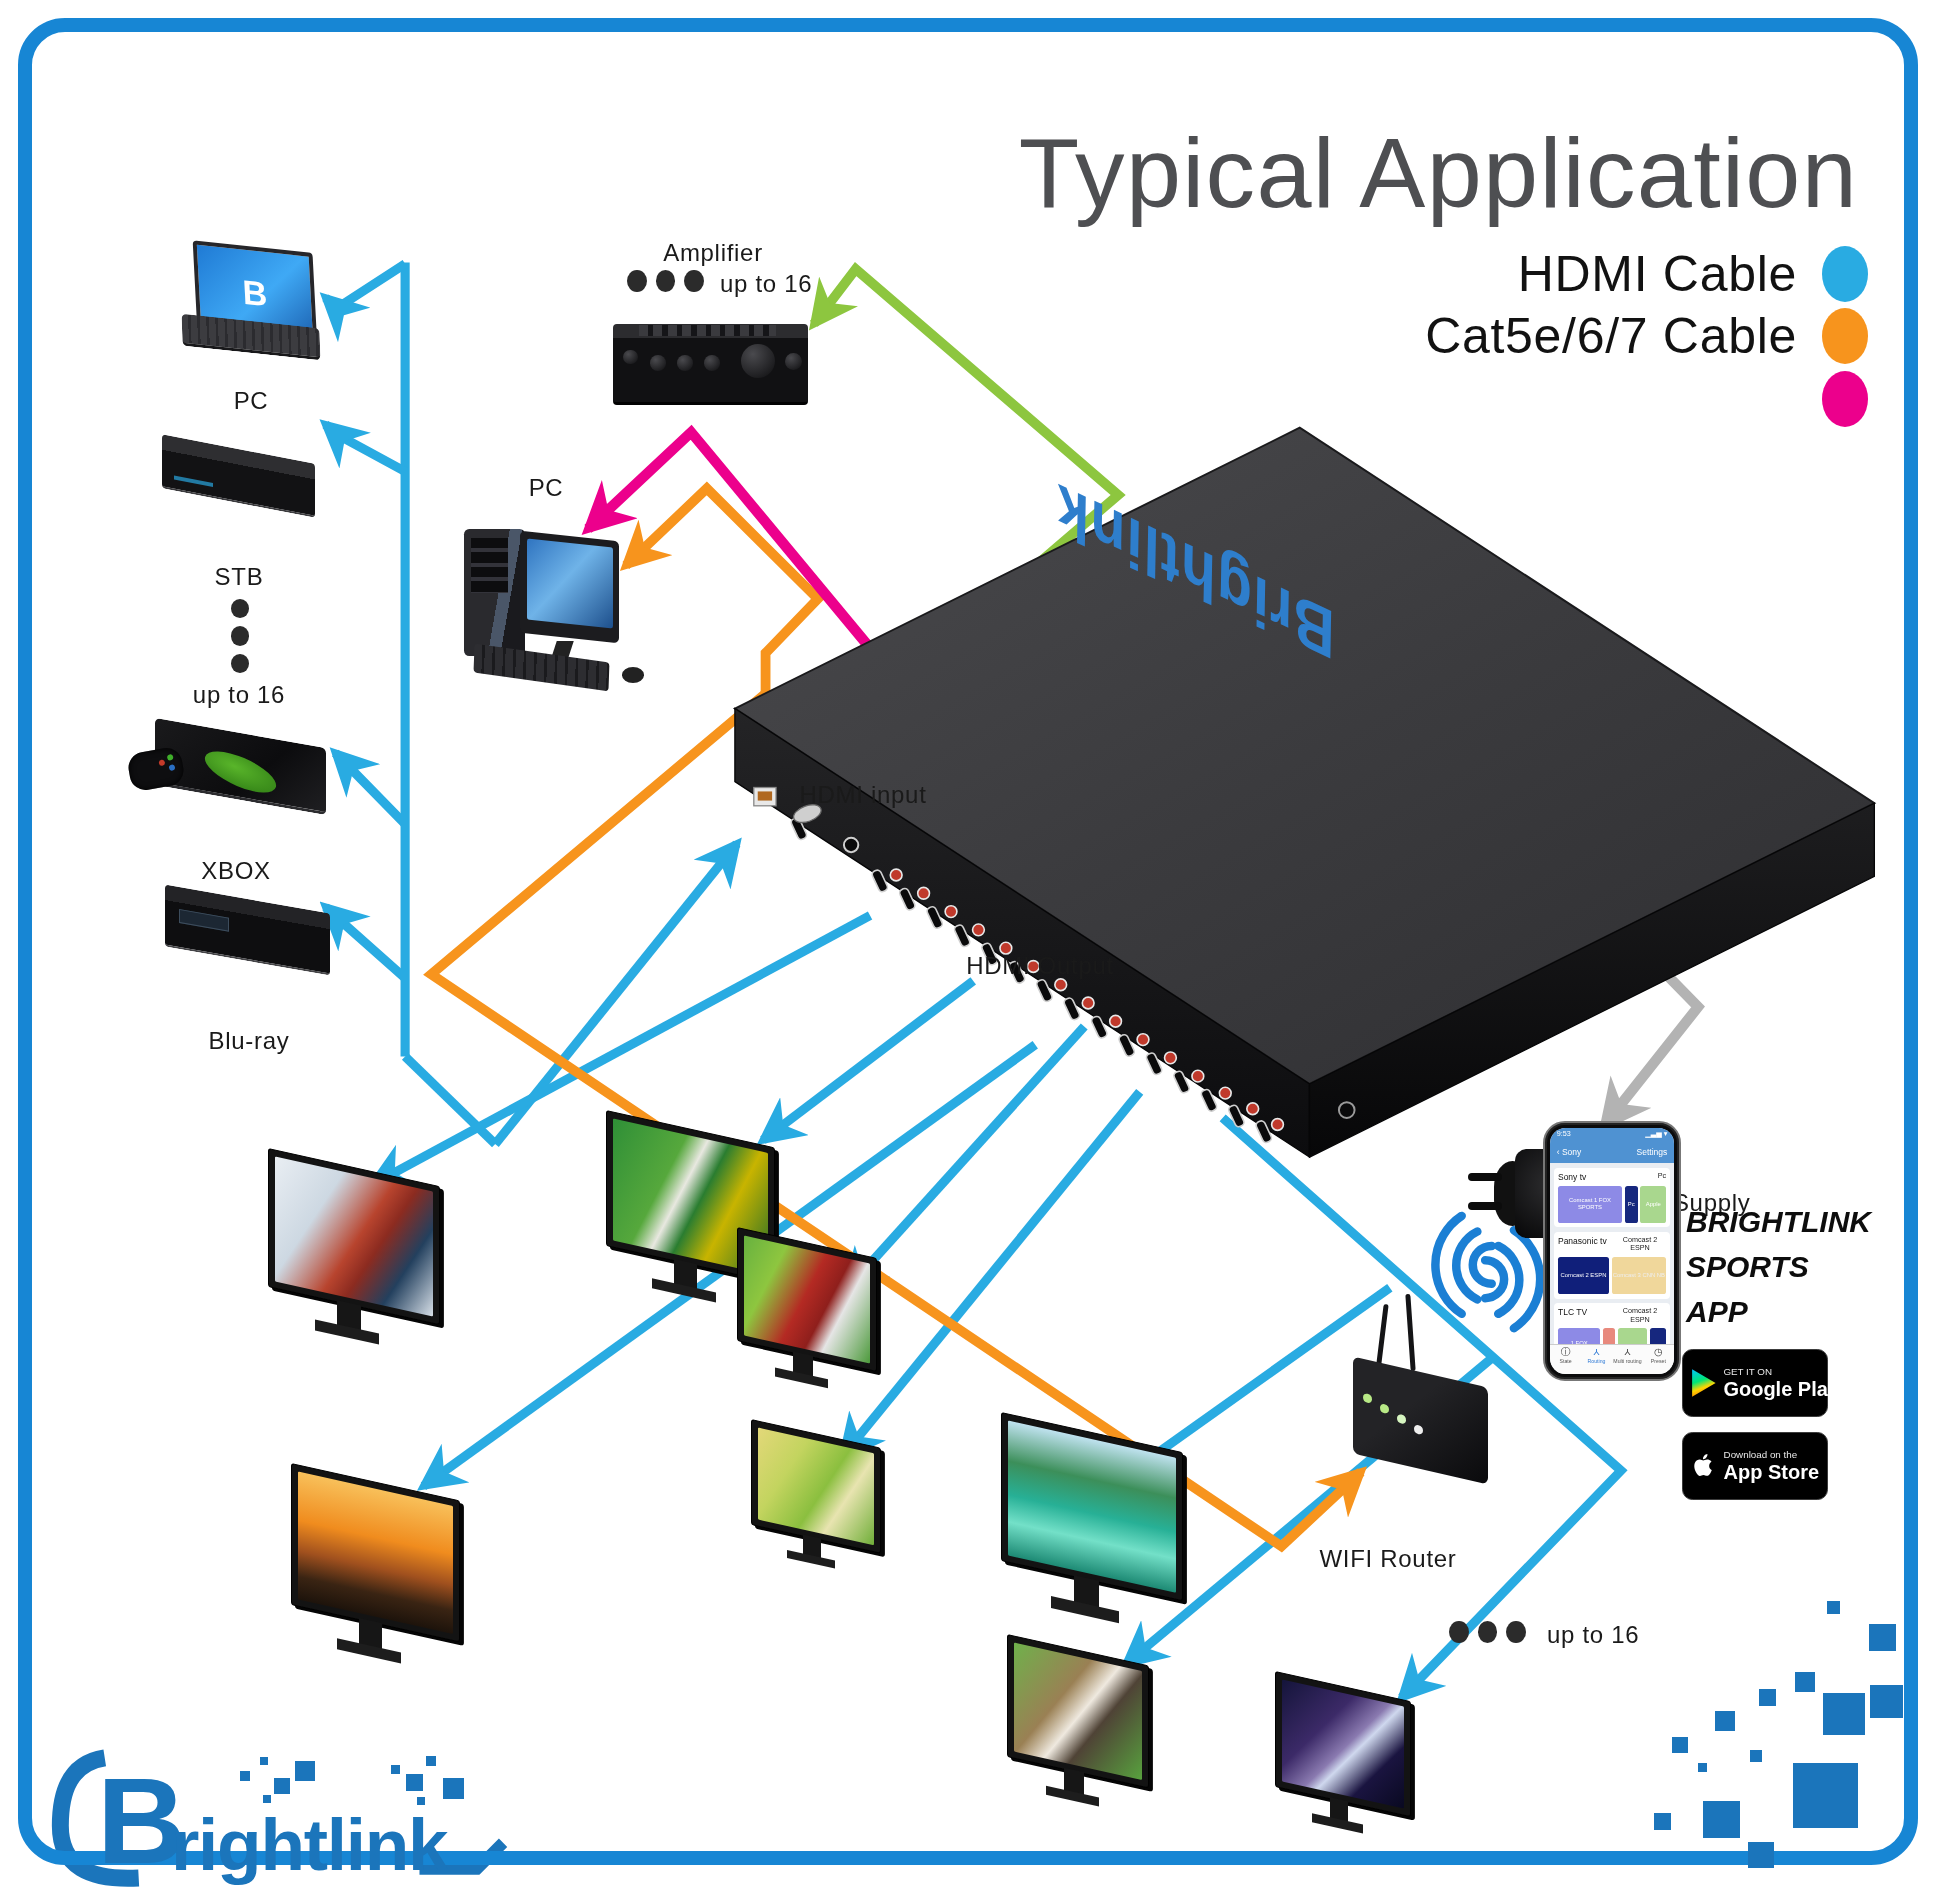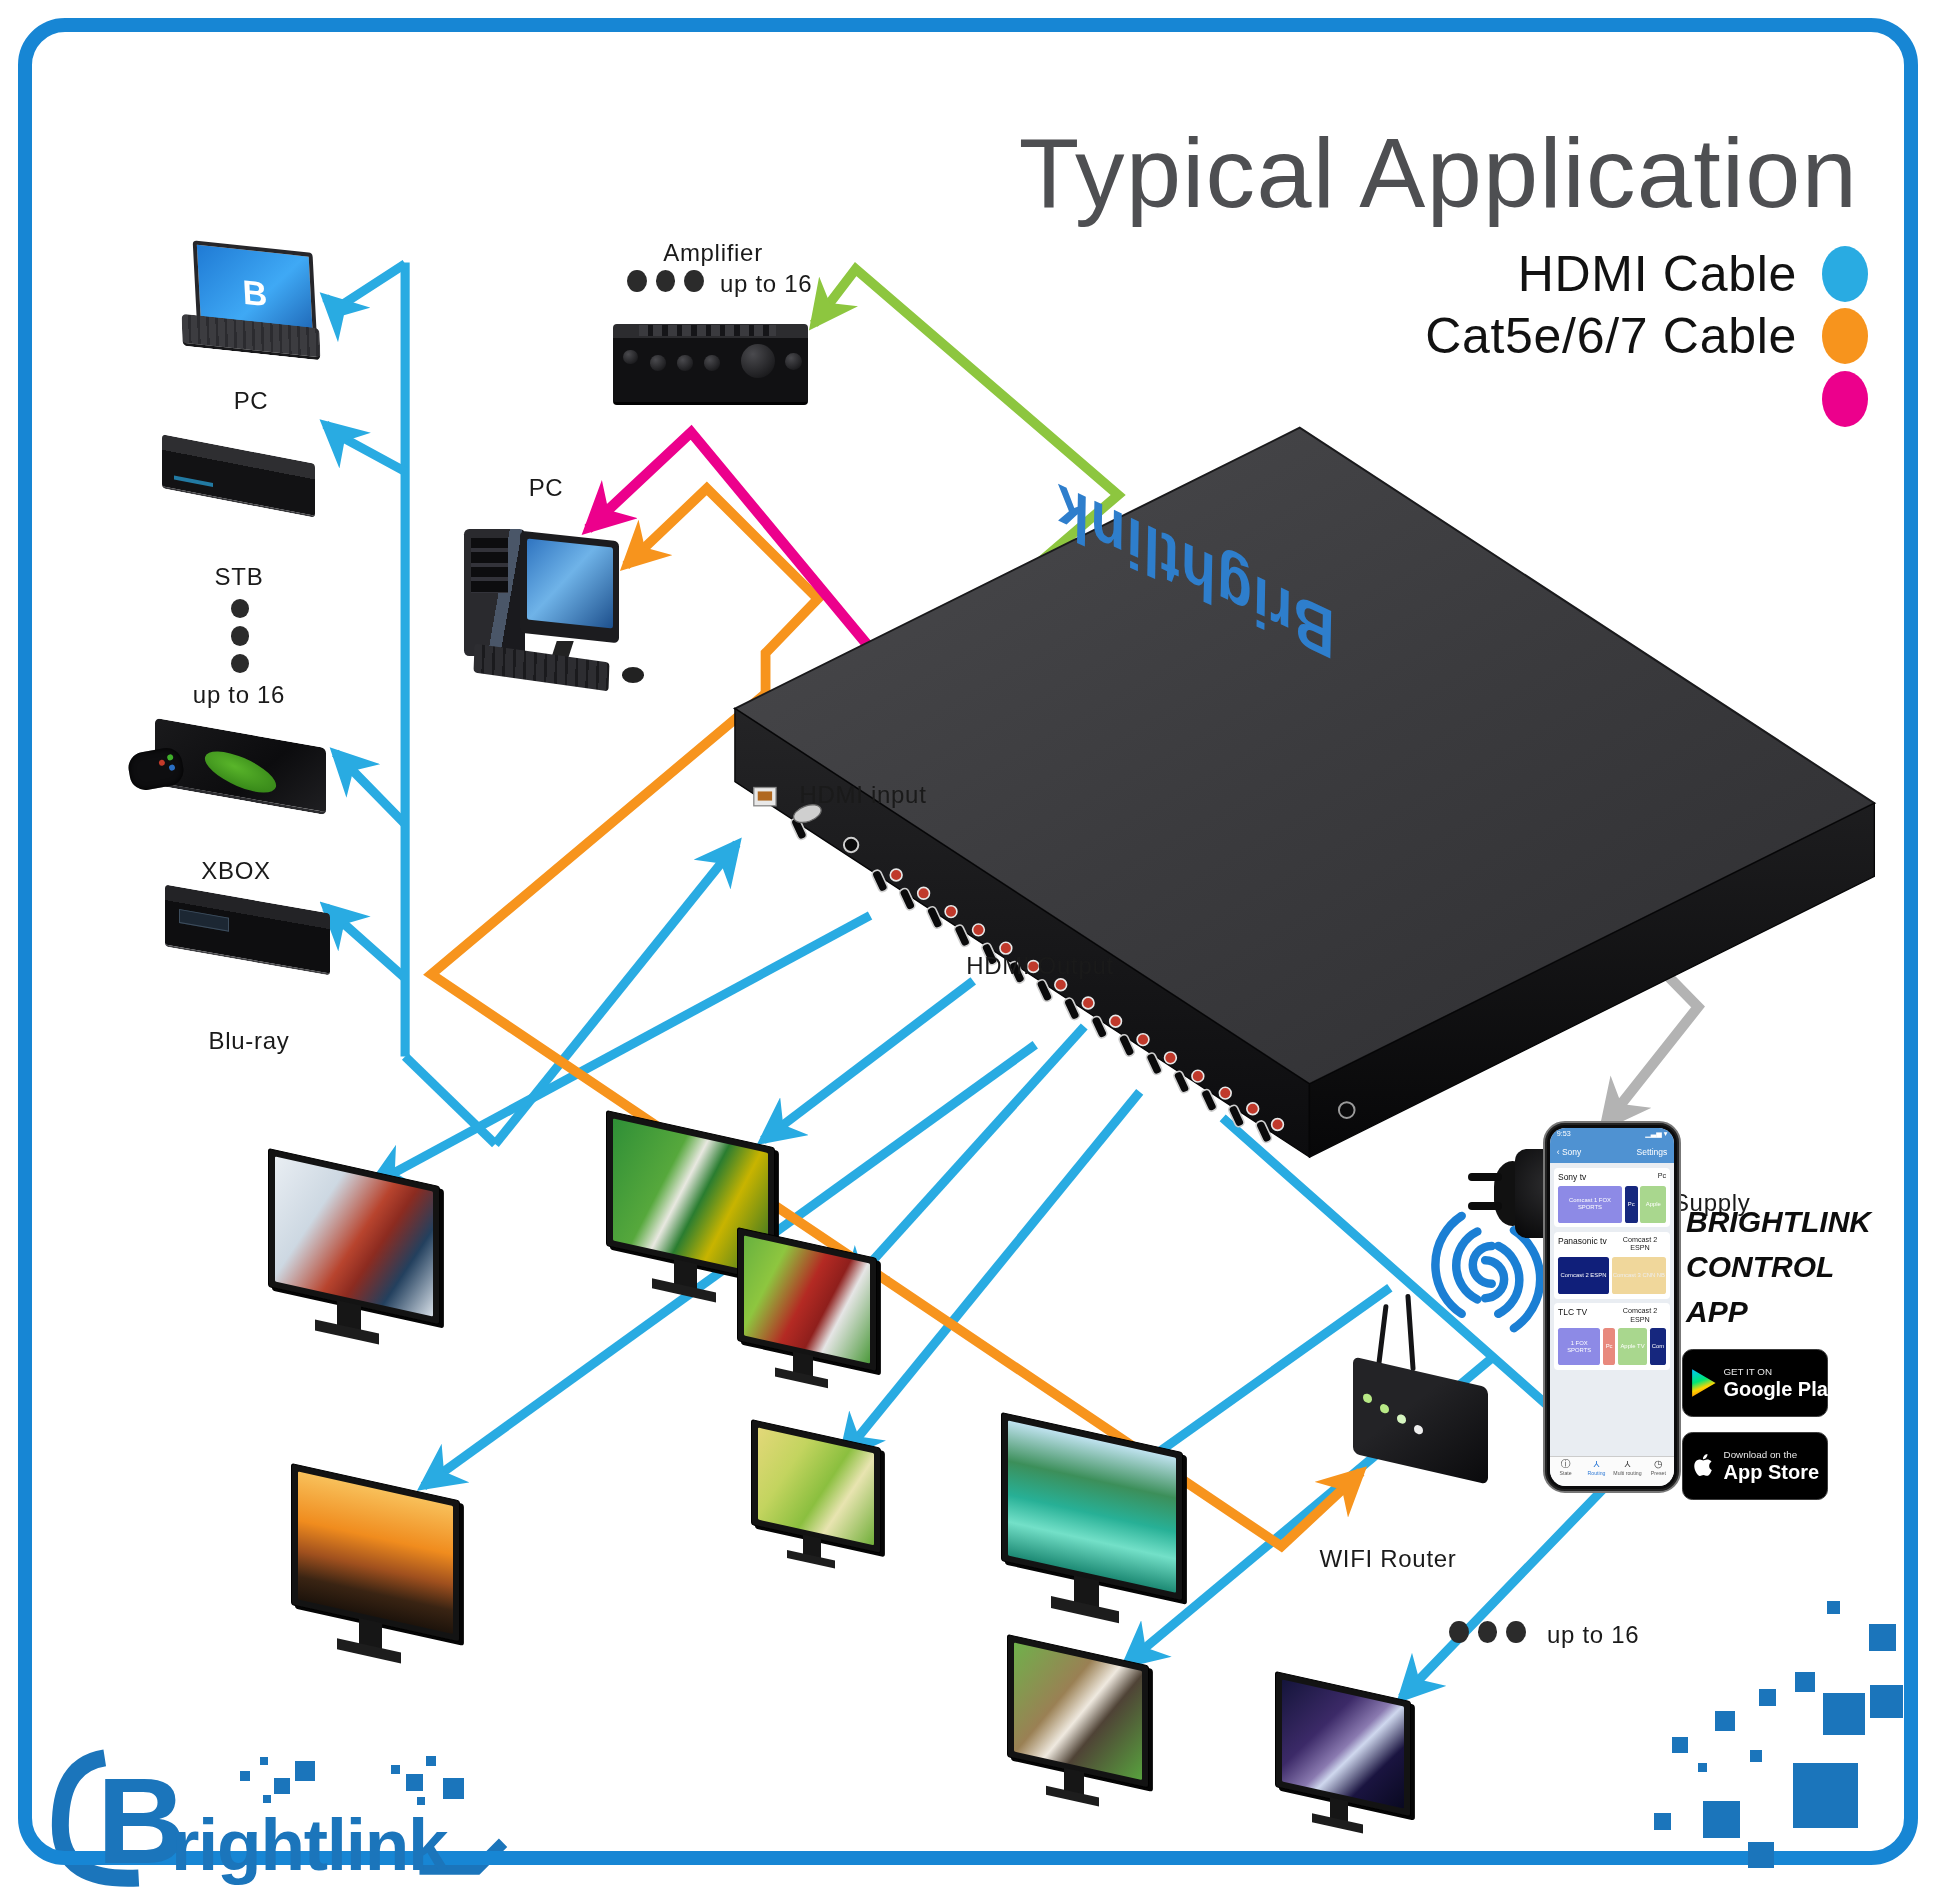--- a/index.html
+++ b/index.html
@@ -57,21 +57,21 @@
   .mouse{position:absolute;left:622px;top:667px;width:22px;height:15.7px;background:#222;border-radius:50%;}
   
   .plugbody{position:absolute;left:1515px;top:1149px;width:63px;height:89px;background:radial-gradient(circle at 60% 40%,#2e2e30,#060607);border-radius:11.8px;}
   .plugcap{position:absolute;left:1494px;top:1161px;width:37px;height:65px;background:#111;border-radius:50%/40%;}
   .prong{position:absolute;height:7.8px;width:34px;background:#0c0c0c;border-radius:3.9px;}
   
   .router{position:absolute;left:1353px;top:1372px;width:135px;height:97px;background:linear-gradient(135deg,#232326 0 40%,#0a0a0c 100%);border-radius:6.5px;transform:skewY(13deg);}
   .router .led{position:absolute;left:10.4px;top:34px;width:9.1px;height:9.1px;border-radius:50%;background:#b8e986;box-shadow:17px 6.5px 0 #b8e986,34px 13px 0 #d6f5c0,51px 19.6px 0 #eee;}
   .antenna{position:absolute;width:4.6px;height:77px;background:#141416;border-radius:2.6px;}
   
-  .phone{position:absolute;left:1543px;top:1121px;width:138px;height:372px;background:#0b0b0c;border-radius:22px;border:2.6px solid #777;box-shadow:0 0 0 2px #222 inset;padding:5.2px;box-sizing:border-box;}
+  .phone{position:absolute;left:1543px;top:1121px;width:138px;height:260px;background:#0b0b0c;border-radius:22px;border:2.6px solid #777;box-shadow:0 0 0 2px #222 inset;padding:5.2px;box-sizing:border-box;}
   .phone .pscreen{position:relative;width:100%;height:100%;background:#e9edf2;border-radius:15.7px;overflow:hidden;}
   .pstatus{height:11.8px;background:#4f92d2;color:#fff;font-size:7.2px;display:flex;justify-content:space-between;padding:1.3px 6.5px 0;}
   .phead{height:22px;background:#4f92d2;color:#fff;font-size:8.5px;display:flex;justify-content:space-between;align-items:center;padding:0 6.5px;}
   .pcard{background:#fff;border-radius:3.9px;margin:4.6px 3.9px;padding:3.9px 3.9px 4.6px;}
   .pcard .crow{display:flex;justify-content:space-between;align-items:flex-start;margin-bottom:3.9px;}
   .cname{font-size:8.5px;font-weight:normal;color:#111;}
   .cright{font-size:7.2px;color:#222;text-align:center;max-width:52px;line-height:1.2;}
   .blocks{display:flex;gap:2.6px;height:37px;}
   .blk{border-radius:2.6px;color:#fff;font-size:5.9px;display:flex;align-items:center;justify-content:center;text-align:center;overflow:hidden;padding:0.7px;line-height:1.15;}
   .r1 .blk:nth-child(1){flex:0 0 58%;background:#8d8ae6;}
@@ -362,21 +362,21 @@
       <div class="ni"><span class="ic">ⓘ</span><span>State</span></div>
       <div class="ni on"><span class="ic flipY">Y</span><span>Routing</span></div>
       <div class="ni"><span class="ic flipY">Y</span><span>Multi routing</span></div>
       <div class="ni"><span class="ic">◷</span><span>Preset</span></div>
     </div>
   </div>
 </div>
 
 <div class="appheading">
   <div>BRIGHTLINK</div>
-  <div>CONTROL</div>
+  <div>SPORTS</div>
   <div>APP</div>
 </div>
 
 <div class="badge" style="top:1349px;">
   <span class="playtri"></span>
   <span><span class="tag">GET IT ON</span><br>
   <span class="store">Google Play</span></span>
 </div>
 <div class="badge" style="top:1432px;">
   <span class="applewrap">

